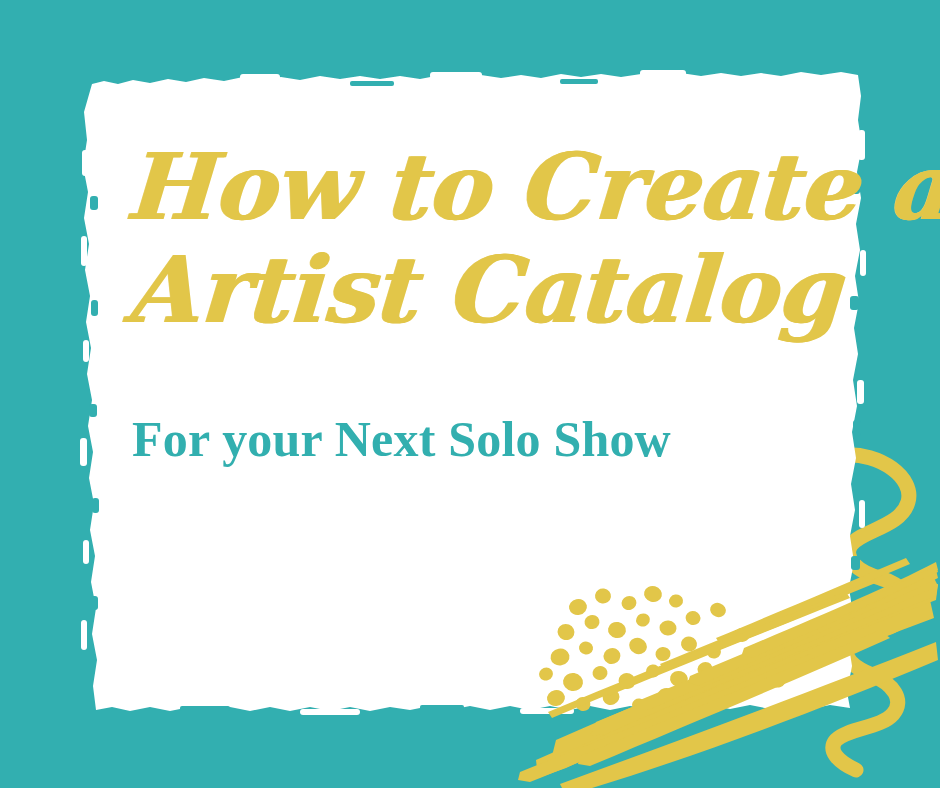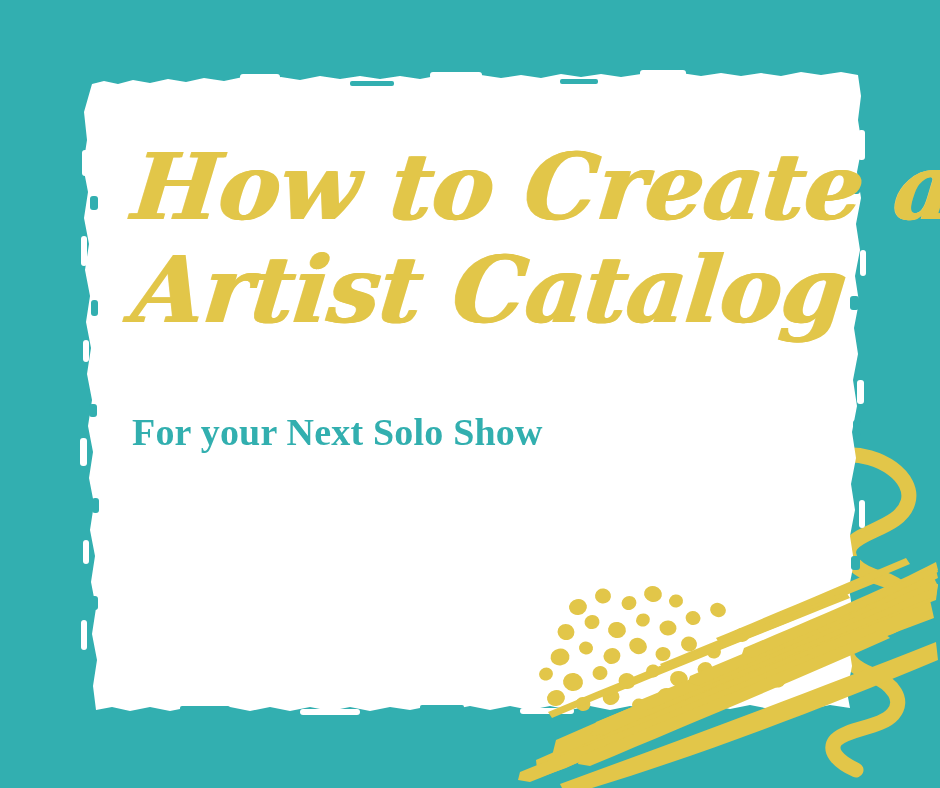--- a/index.html
+++ b/index.html
@@ -45,21 +45,21 @@
   .title-line.l2 {
     margin-top: 8px;
   }
   .subtitle {
     position: absolute;
     left: 132px;
     top: 410px;
     color: #32AFAF;
     font-family: "Liberation Serif", serif;
     font-weight: 700;
-    font-size: 38px;
+    font-size: 50px;
     letter-spacing: 0.2px;
     white-space: nowrap;
   }
   
   .deco {
     position: absolute;
     left: 0; top: 0;
     width: 940px; height: 788px;
     pointer-events: none;
   }

